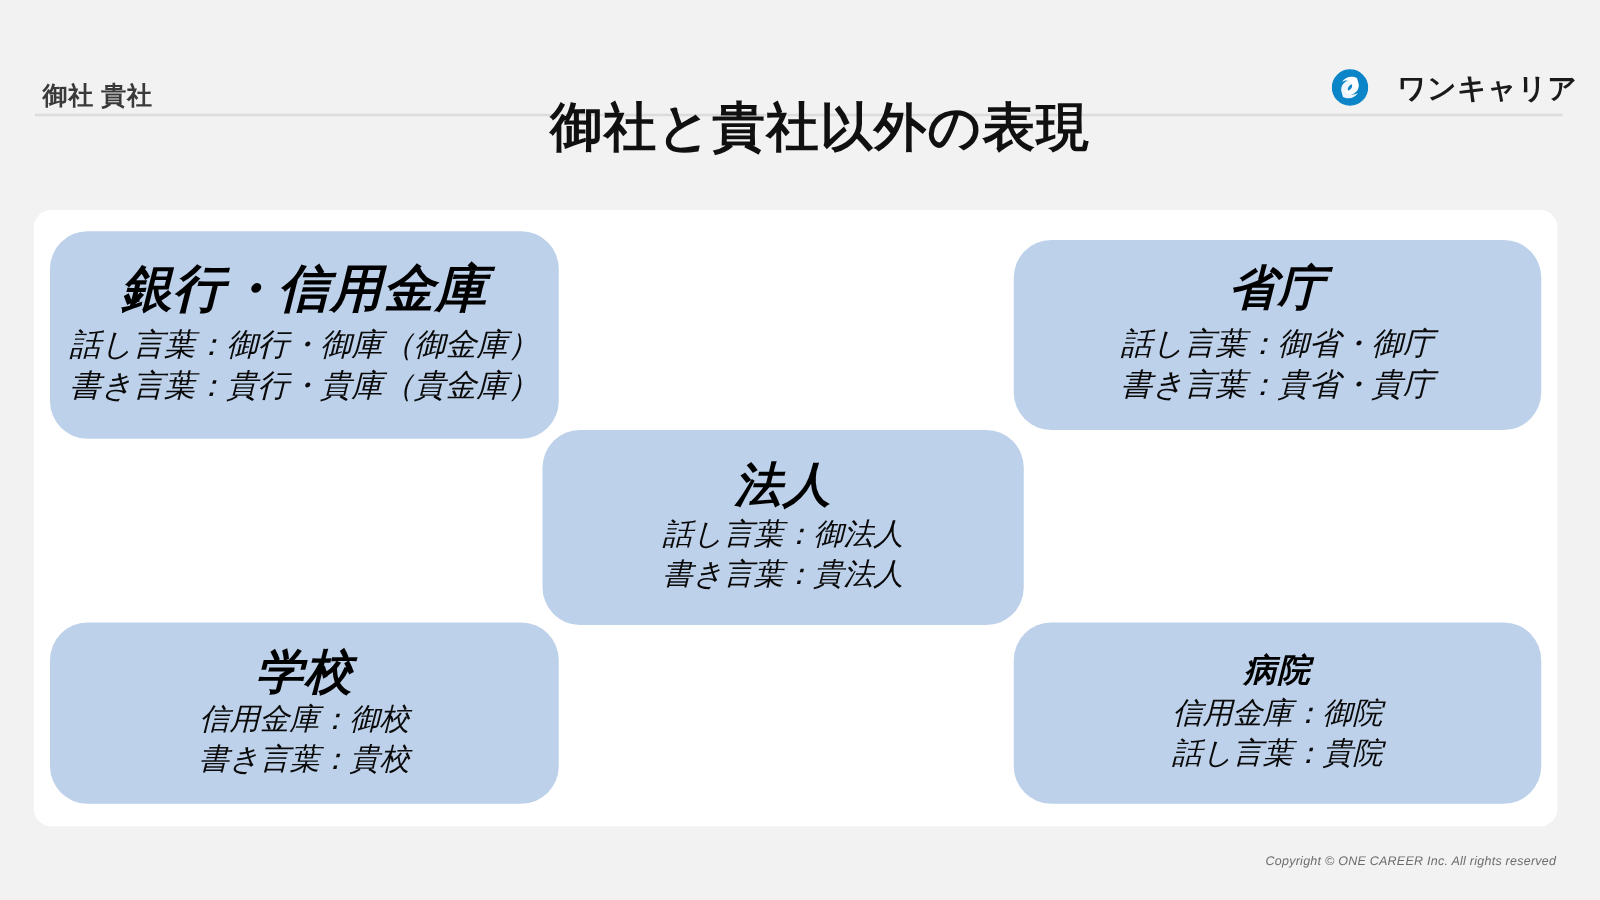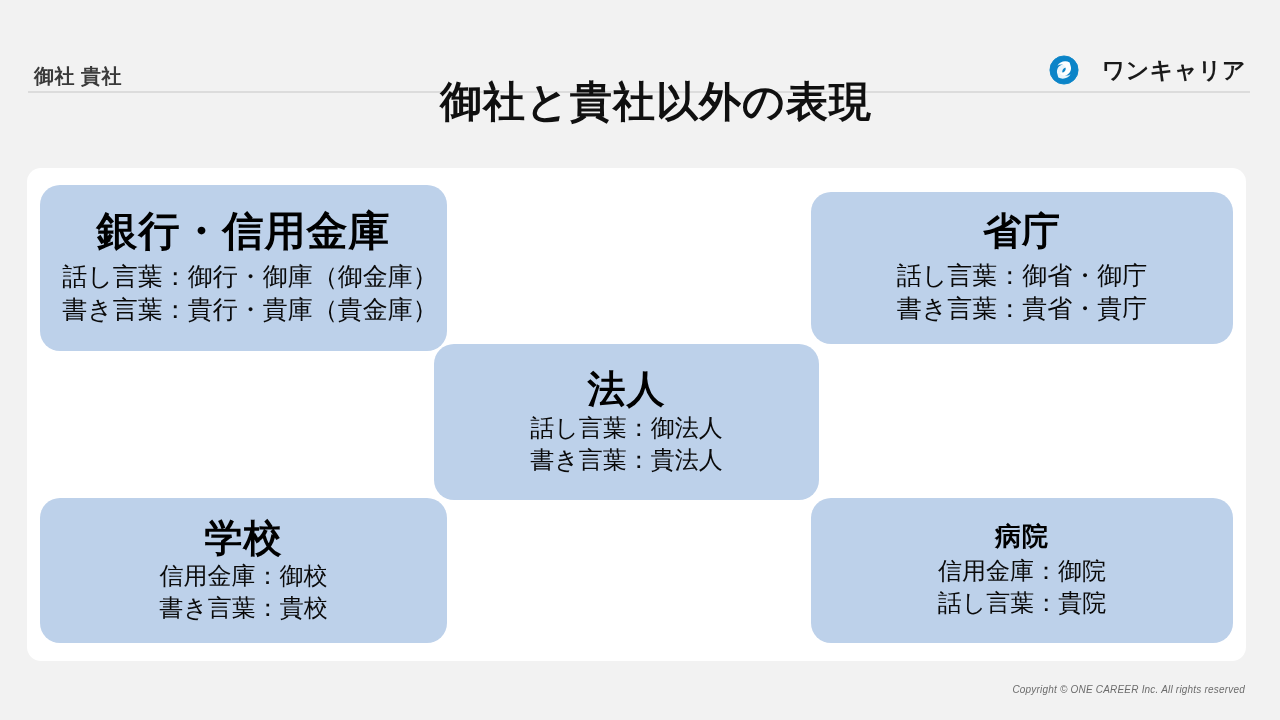--- a/index.html
+++ b/index.html
@@ -39,21 +39,21 @@
   .header-divider {
     position: absolute;
     left: 28px;
     top: 55px;
     width: 1222px;
     height: 2px;
     background: #dcdcdc;
   }
   .brand-logo {
     position: absolute;
-    right: 34px;
+    right: 18px;
     top: 19px;
     display: flex;
     align-items: center;
     gap: 23px;
     text-align: center;
   }
   .brand-mark {
     width: 30px;
     height: 30px;
     display: block;
@@ -89,26 +89,28 @@
     width: 1219px;
     height: 493px;
     background: #ffffff;
     border-radius: 14px;
   }
 
   
   .term-card {
     position: absolute;
     background: #bdd1ea;
-    border-radius: 20px;
+    border-radius: 30px;
     box-sizing: border-box;
     display: flex;
     flex-direction: column;
+    align-items: center;
     justify-content: center;
     text-align: center;
+    font-style: italic;
   }
   .card-heading {
     font-weight: bold;
     color: #000;
     line-height: 1.12;
     white-space: nowrap;
     letter-spacing: 1px;
   }
   .card-lines {
     line-height: 1.33;

